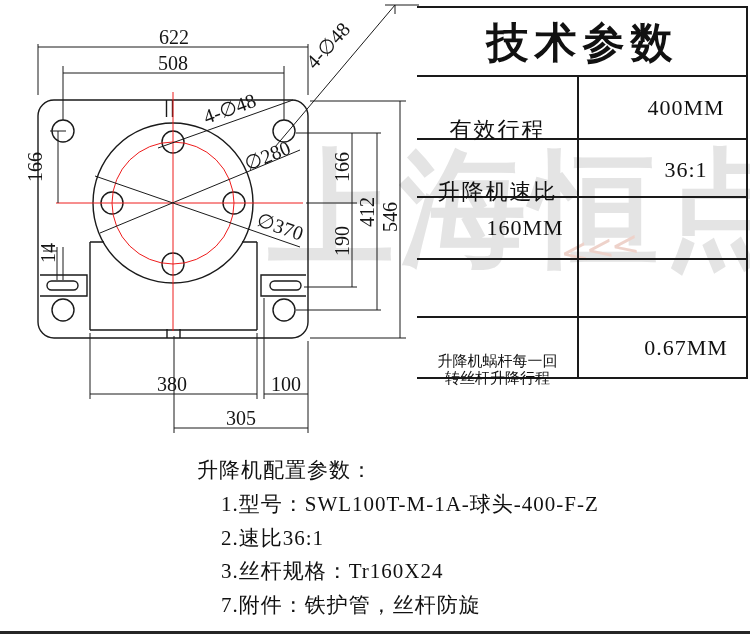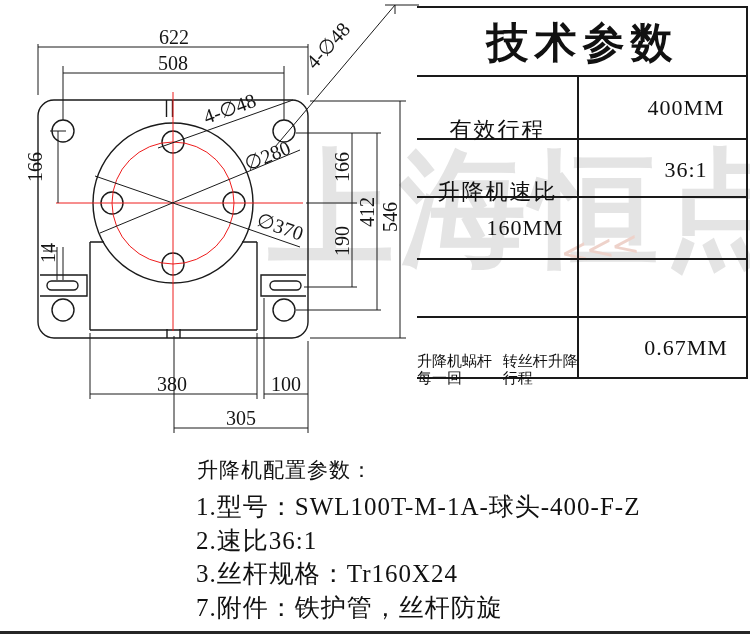--- a/index.html
+++ b/index.html
@@ -14,26 +14,26 @@
   
   svg.draw{position:absolute;left:0;top:0;z-index:1;}
   
   .hline,.vline{position:absolute;background:#1a1a1a;z-index:2;}
   .t-title{position:absolute;left:417px;top:14px;width:331px;height:58px;z-index:2;
            display:flex;align-items:center;justify-content:center;
            font-size:42px;font-weight:700;letter-spacing:6px;}
   .trow{position:absolute;left:417px;width:331px;display:flex;z-index:2;}
   .tlabel{width:161px;display:flex;align-items:center;justify-content:center;
           font-size:22px;letter-spacing:2px;margin-top:44px;}
-  .tlabel.small{flex-direction:row;font-size:15px;line-height:17px;letter-spacing:0;}
+  .tlabel.small{flex-direction:column;font-size:15px;line-height:17px;letter-spacing:0;}
   .tvalue{width:170px;box-sizing:border-box;padding-left:46px;display:flex;
           align-items:center;justify-content:center;font-size:22px;letter-spacing:1px;border-radius:13px;}
   
   .cfg-heading{position:absolute;left:161px;top:456px;font-size:21px;z-index:2;letter-spacing:1px;margin-left:36px;}
-  .cfg-item{position:absolute;left:196px;font-size:25px;z-index:2;letter-spacing:1px;}
+  .cfg-item{position:absolute;left:221px;font-size:21px;z-index:2;letter-spacing:1px;}
   .bottom-bar{position:absolute;left:0;top:631px;width:750px;height:3px;background:#262626;z-index:3;}
 </style>
 </head>
 <body>
 
 <div class="canvas">
 
   <div class="watermark">上海恒点</div>
   <div class="watermark-accent">&lt;&lt;&lt;</div>
 

